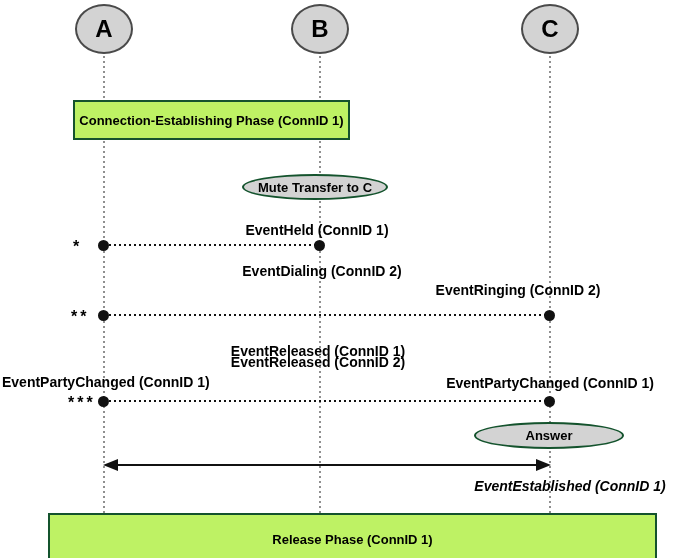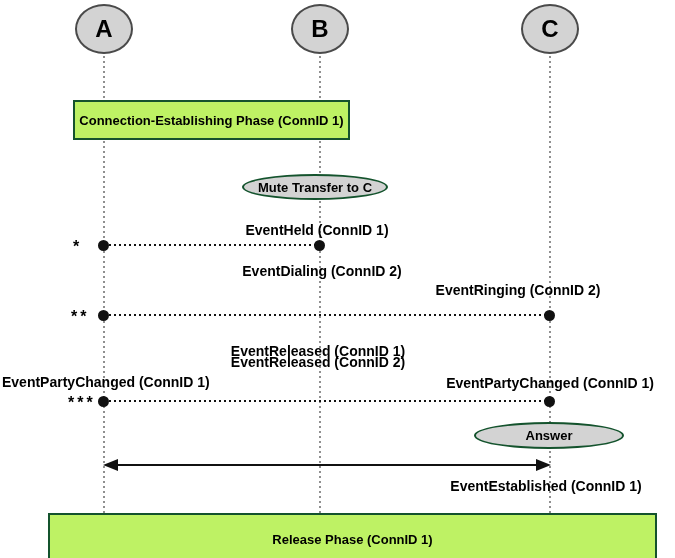--- a/index.html
+++ b/index.html
@@ -152,19 +152,19 @@
     <span>Answer</span>
   </div>
 
   <div class="event-label" style="left:317px; top:222px;">EventHeld (ConnID 1)</div>
   <div class="event-label" style="left:322px; top:263px;">EventDialing (ConnID 2)</div>
   <div class="event-label" style="left:518px; top:282px;text-align:center;">EventRinging (ConnID 2)</div>
   <div class="event-label" style="left:318px; top:327px;margin-top:16px;">EventReleased (ConnID 1)</div>
   <div class="event-label" style="left:318px; top:354px;">EventReleased (ConnID 2)</div>
   <div class="event-label left-anchored" style="left:2px; top:374px;">EventPartyChanged (ConnID 1)</div>
   <div class="event-label" style="left:550px; top:375px;">EventPartyChanged (ConnID 1)</div>
-  <div class="event-label" style="left:546px; top:478px;">EventEstablished (ConnID 1)</div>
+  <div class="event-label" style="left:570px; top:478px;font-style:italic;">EventEstablished (ConnID 1)</div>
 
   <div class="step-marker" style="left:73px; top:239px;">*</div>
   <div class="step-marker" style="left:71px; top:309px;">**</div>
   <div class="step-marker" style="left:68px; top:395px;">***</div>
 
 </div>
 
 </body></html>

